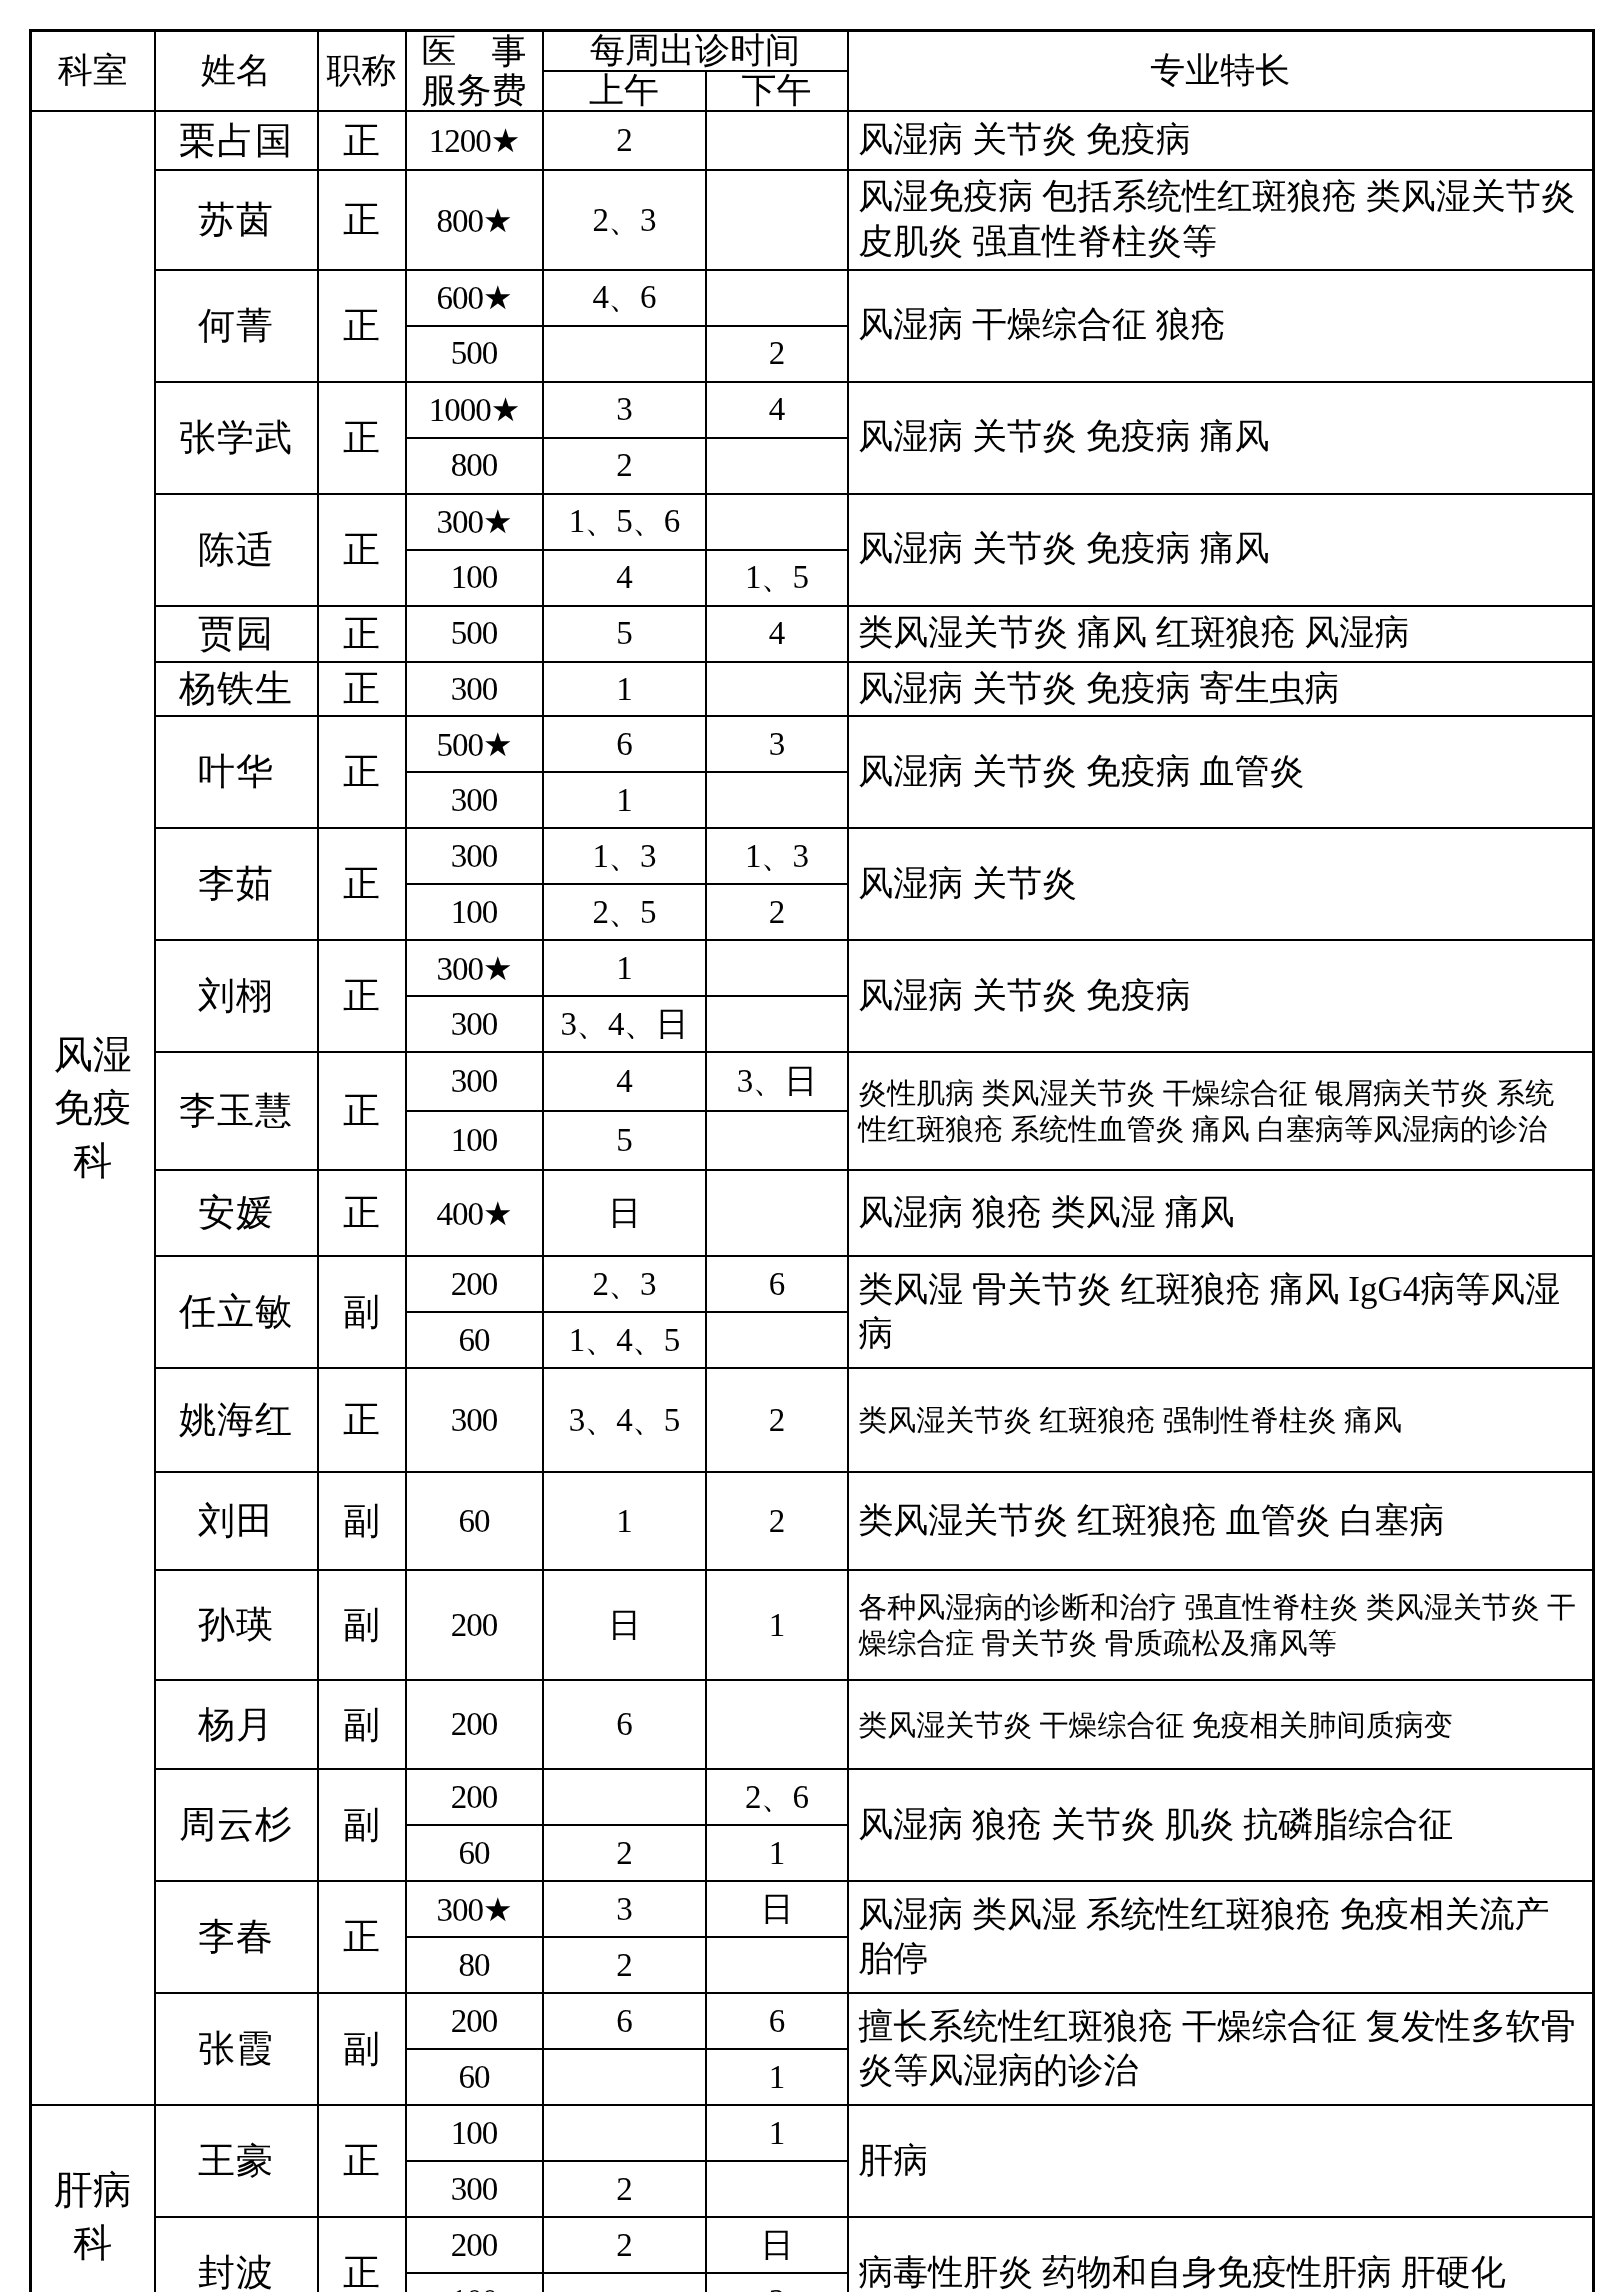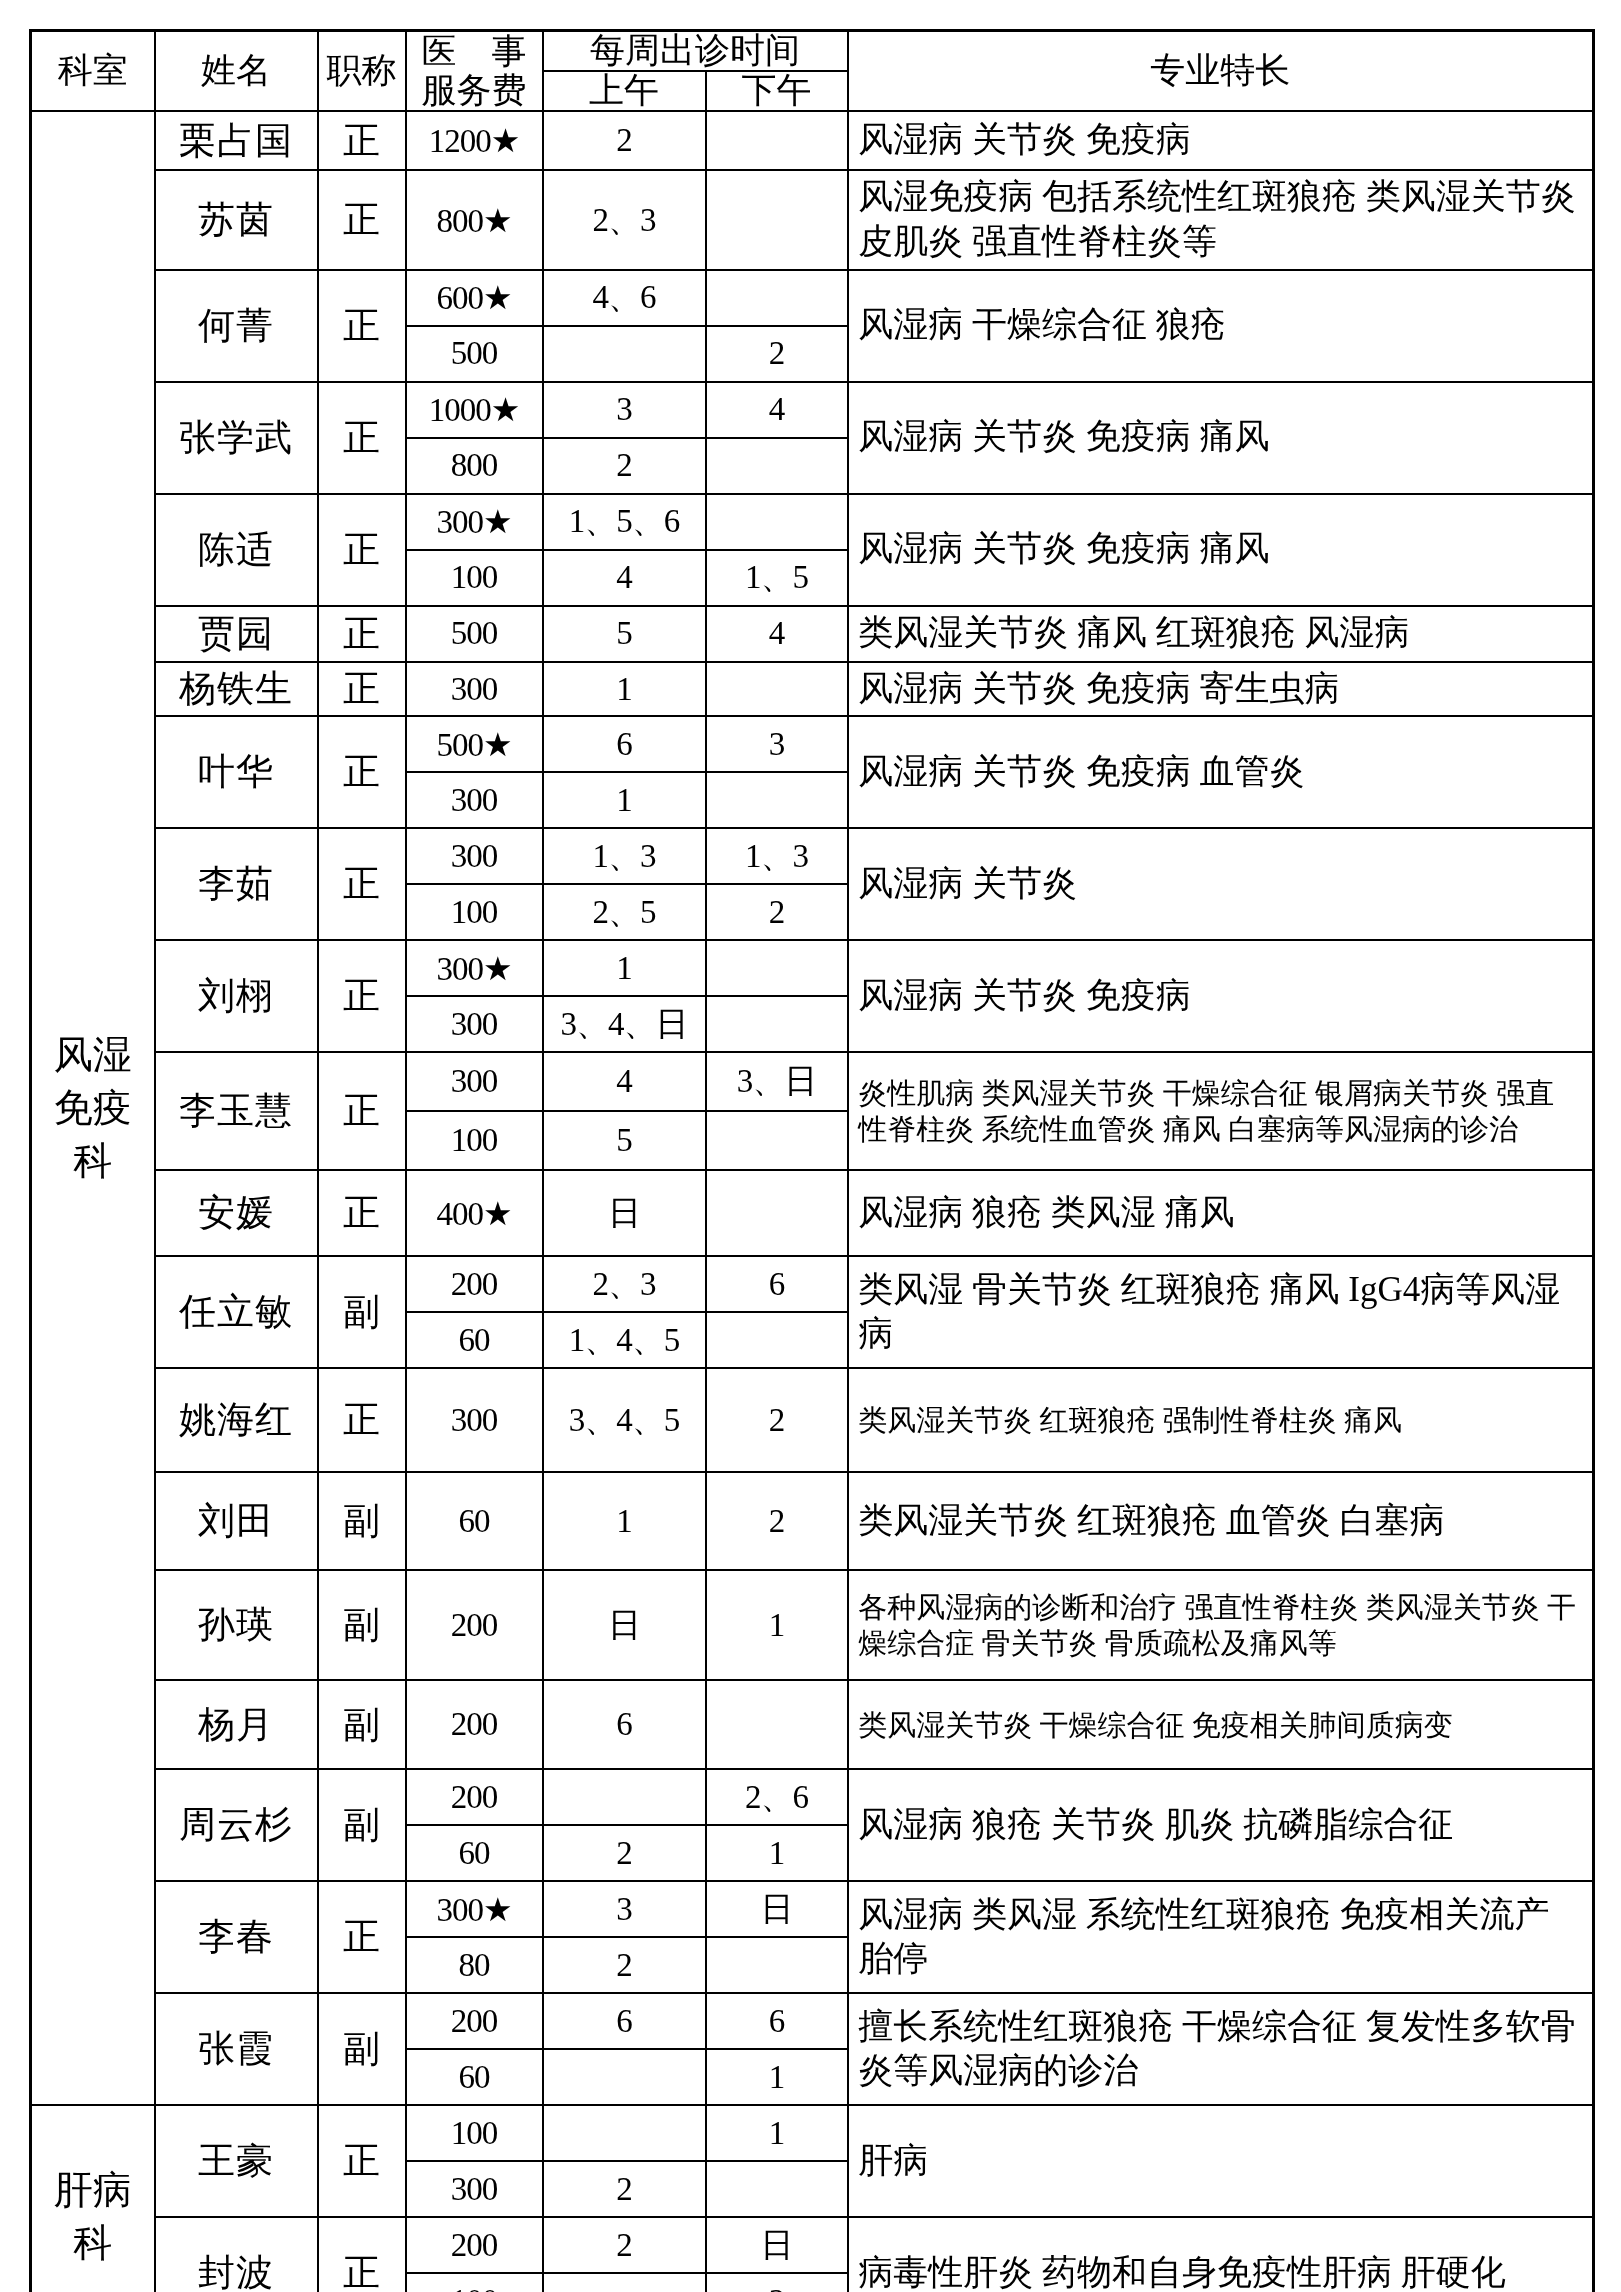--- a/index.html
+++ b/index.html
@@ -165,21 +165,21 @@
           <td class="fee">300</td>
           <td class="am">3、4、日</td>
           <td class="pm"></td>
         </tr>
         <tr style="height: 59px;">
           <td class="name" rowspan="2">李玉慧</td>
           <td class="title" rowspan="2">正</td>
           <td class="fee">300</td>
           <td class="am">4</td>
           <td class="pm">3、日</td>
-          <td class="spec small" rowspan="2">炎性肌病 类风湿关节炎 干燥综合征 银屑病关节炎 强直性脊柱炎 系统性血管炎 痛风 白塞病等风湿病的诊治</td>
+          <td class="spec small" rowspan="2">炎性肌病 类风湿关节炎 干燥综合征 银屑病关节炎 系统性红斑狼疮 系统性血管炎 痛风 白塞病等风湿病的诊治</td>
         </tr>
         <tr style="height: 59px;">
           <td class="fee">100</td>
           <td class="am">5</td>
           <td class="pm"></td>
         </tr>
         <tr style="height: 86px;">
           <td class="name" rowspan="1">安媛</td>
           <td class="title" rowspan="1">正</td>
           <td class="fee">400★</td>

